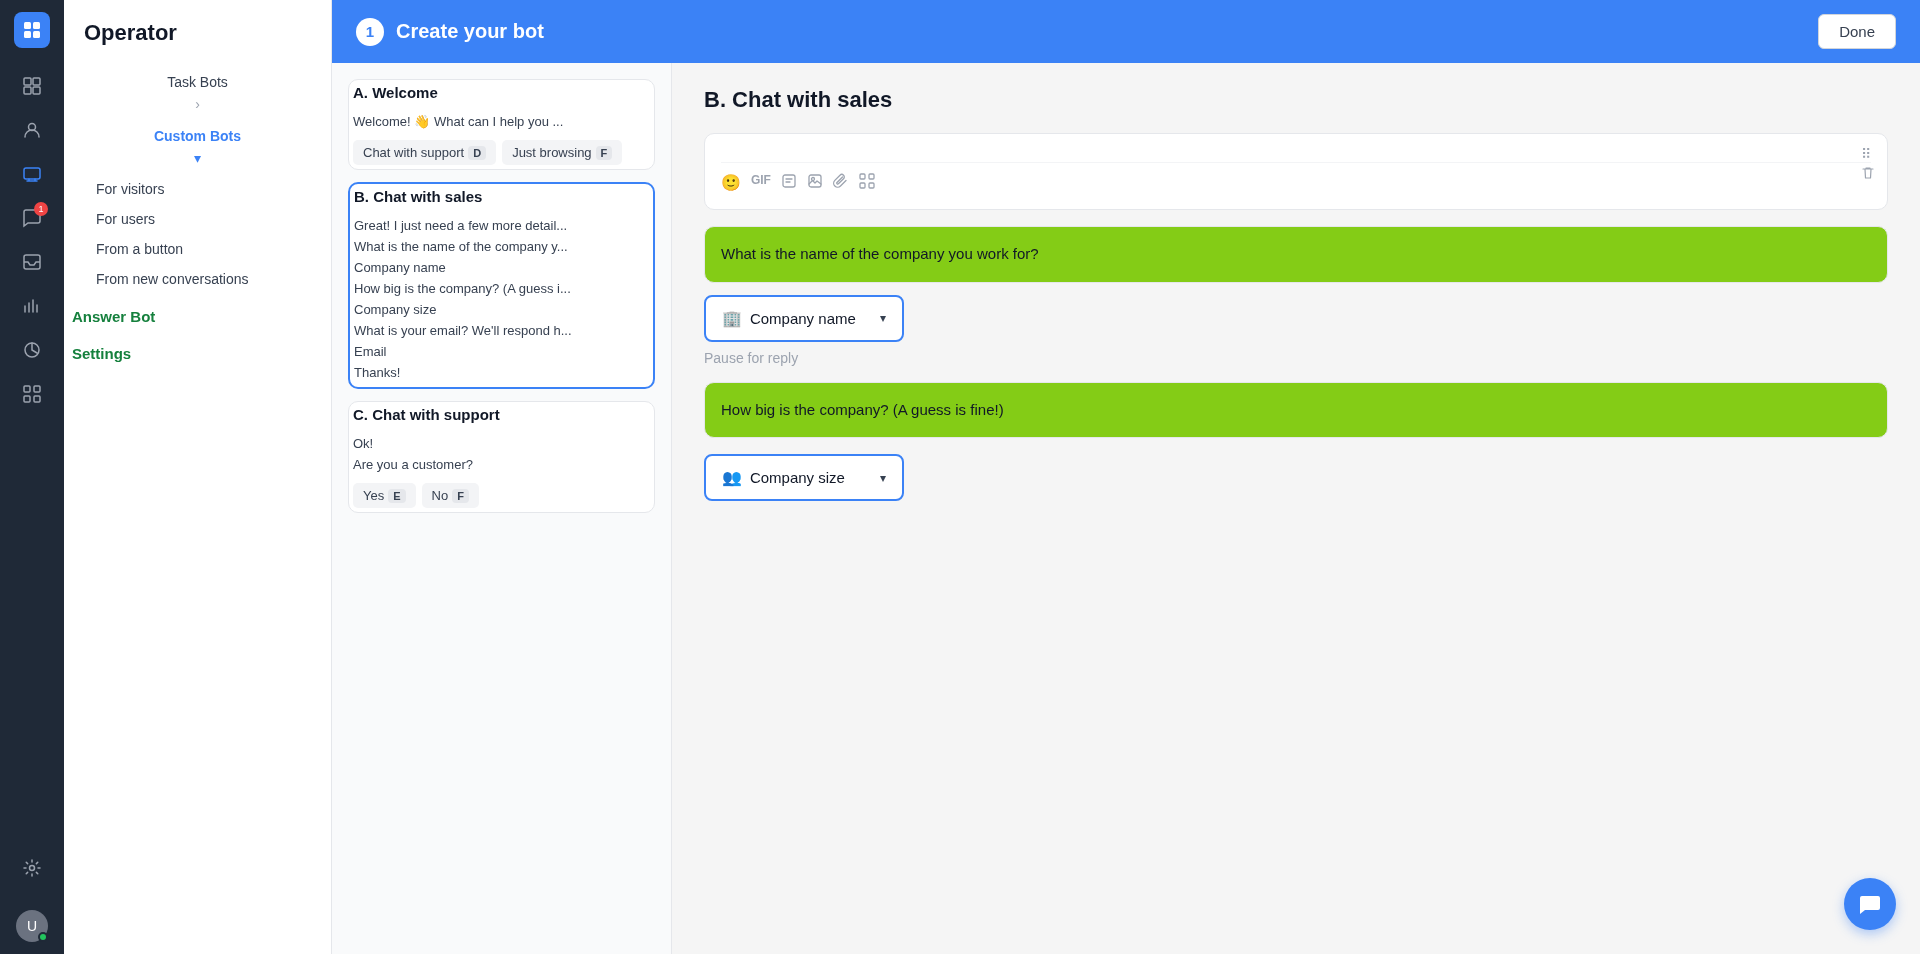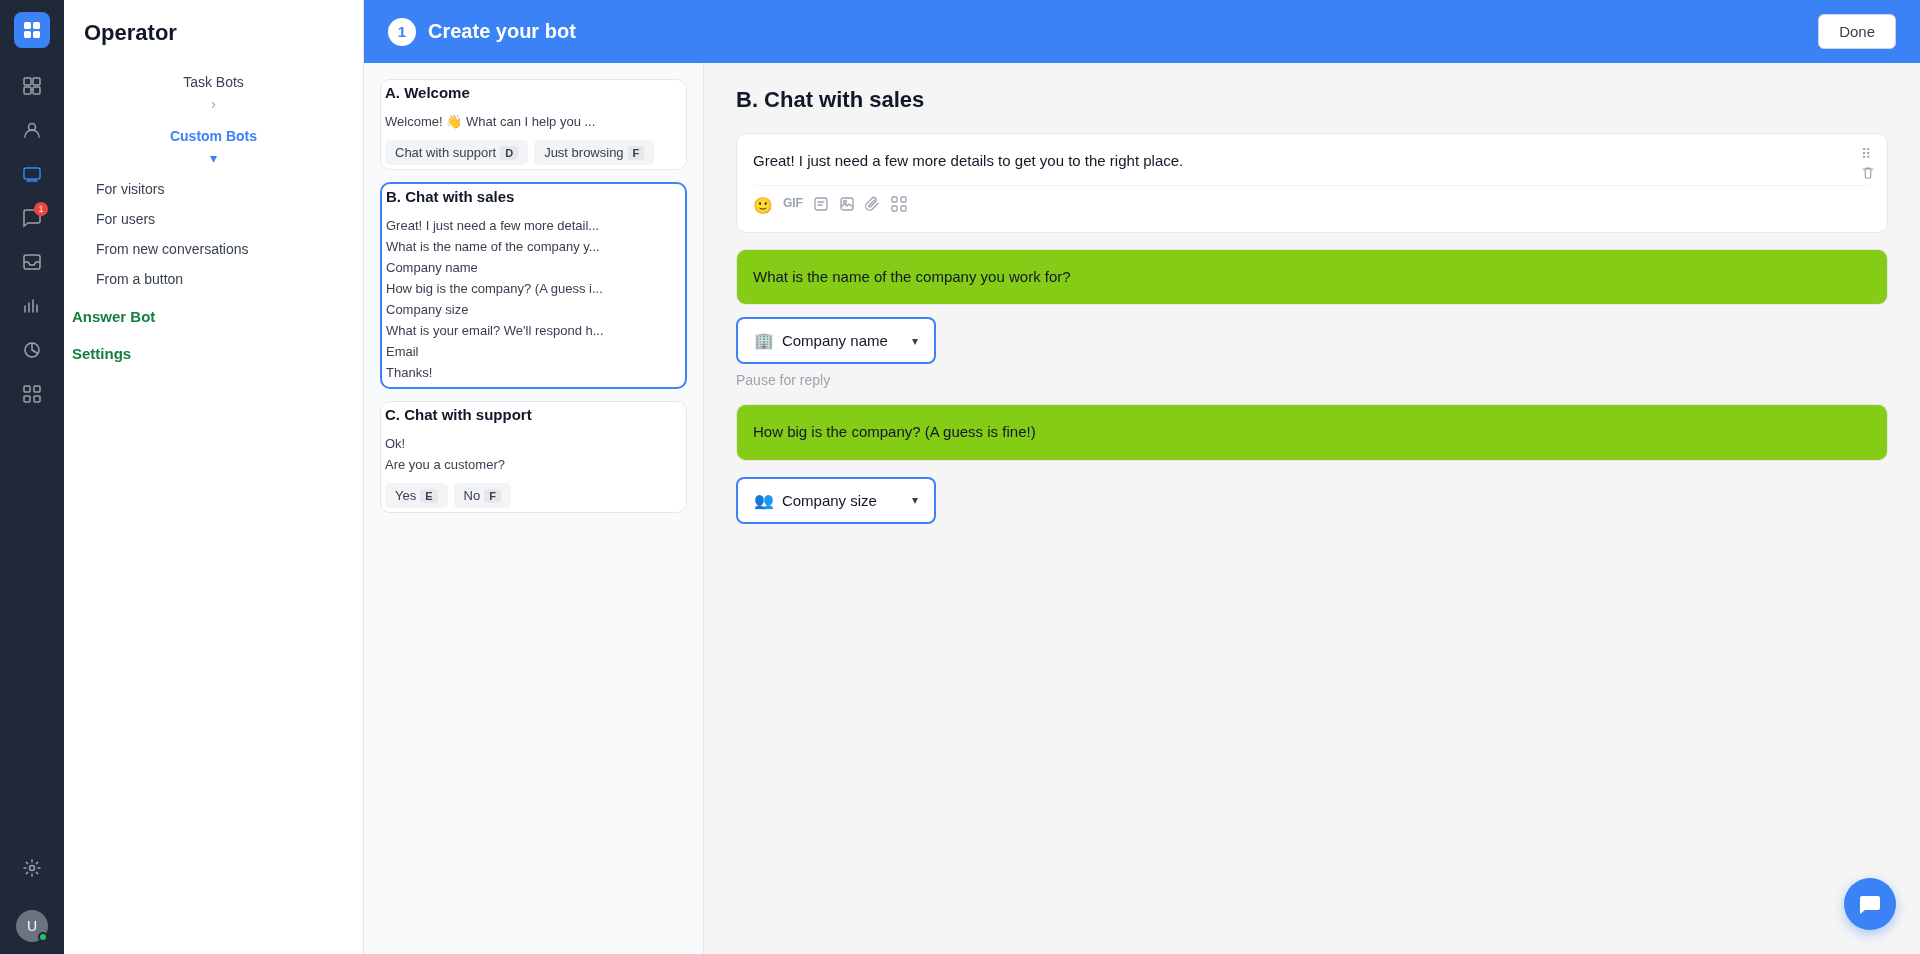--- a/index.html
+++ b/index.html
@@ -43,21 +43,21 @@
       background: #6b7280; display: flex; align-items: center; justify-content: center;
       color: white; font-size: 14px; position: relative;
     }
     .online-dot {
       width: 10px; height: 10px; background: #22c55e; border-radius: 50%;
       position: absolute; bottom: 0; right: 0; border: 2px solid #1f2937;
     }
 
     
     .sidebar {
-      width: 300px;
+      width: 268px;
       background: white;
       border-right: 1px solid #e5e7eb;
       padding: 20px 0;
       flex-shrink: 0;
       overflow-y: auto;
     }
     .sidebar-title {
       font-size: 22px; font-weight: 600; color: #111827;
       padding: 0 20px 20px;
     }
@@ -342,24 +342,24 @@
     <span style="color:#3b82f6;">▾</span>
   </div>
 
   <div class="sidebar-sub-item">
     <span>For visitors</span>
   </div>
   <div class="sidebar-sub-item">
     <span>For users</span>
   </div>
   <div class="sidebar-sub-item">
+    <span>From a button</span>
+  </div>
+  <div class="sidebar-sub-item">
     <span>From new conversations</span>
-  </div>
-  <div class="sidebar-sub-item">
-    <span>From a button</span>
   </div>
 
   <div class="sidebar-section-title">
     <span>Answer Bot</span>
   </div>
   <div class="sidebar-section-title">
     <span>Settings</span>
   </div>
 </div>
 
@@ -429,21 +429,20 @@
         <div class="msg-actions">
           <div class="msg-action-icon">
             ⠿
           </div>
           <div class="msg-action-icon">
             <svg width="14" height="14" viewBox="0 0 14 14" fill="none">
               <path d="M2 3h10M5 3V2h4v1M4 3l.5 9h5L10 3" stroke="#9ca3af" stroke-width="1.2" stroke-linecap="round" stroke-linejoin="round"></path>
             </svg>
           </div>
         </div>
-        <div class="message-text">Great! I just need a few more details to get you to the right place.</div>
         <div class="message-toolbar">
           <span class="msg-tool-btn">🙂</span>
           <span class="msg-tool-btn" style="font-size:12px;font-weight:700;color:#9ca3af;">GIF</span>
           <span class="msg-tool-btn">
             <svg width="16" height="16" viewBox="0 0 16 16" fill="none">
               <rect x="2" y="2" width="12" height="12" rx="2" stroke="#9ca3af" stroke-width="1.3"></rect>
               <path d="M5 6h6M5 9h4" stroke="#9ca3af" stroke-width="1.3" stroke-linecap="round"></path>
             </svg>
           </span>
           <span class="msg-tool-btn">

